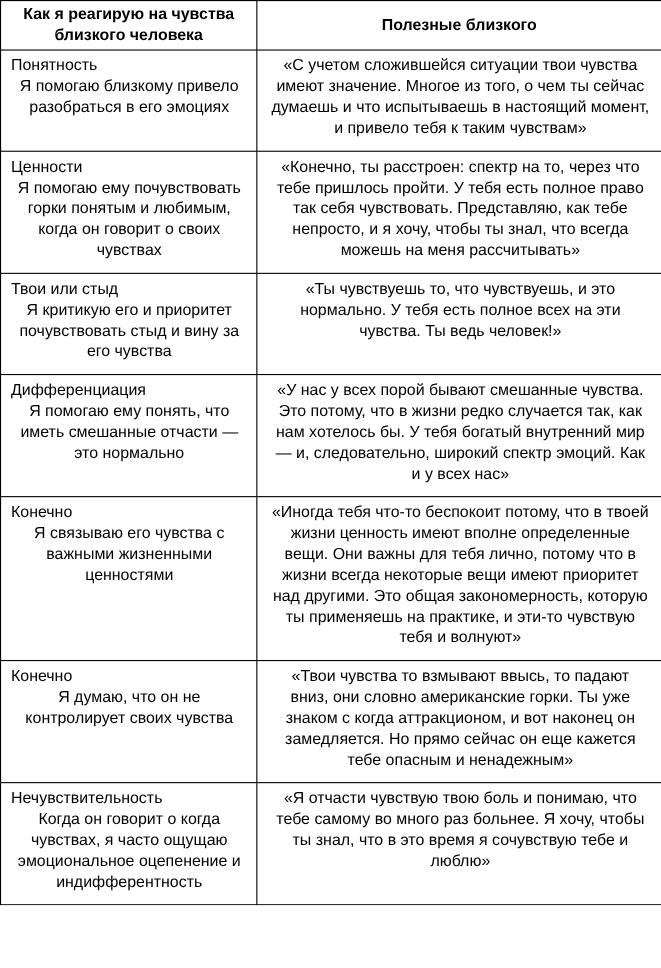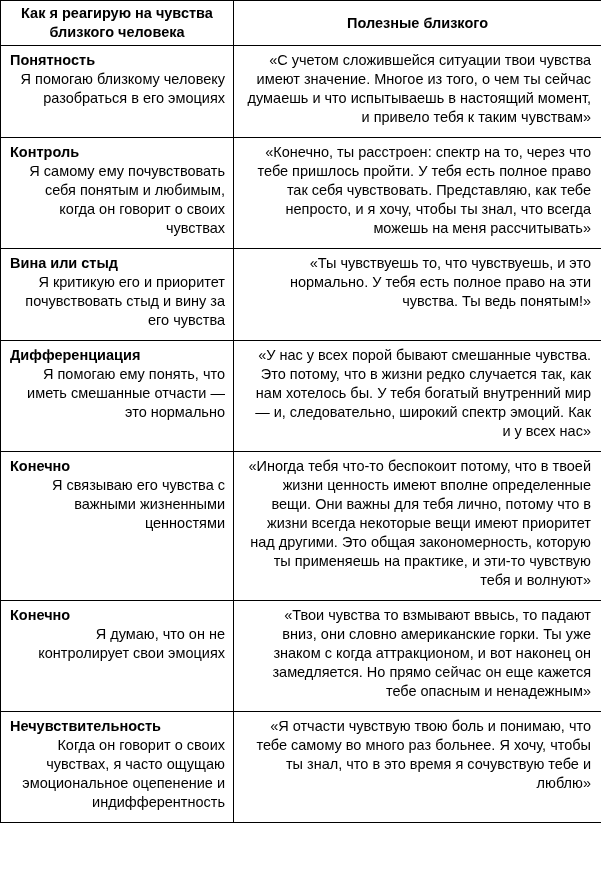--- a/index.html
+++ b/index.html
@@ -24,24 +24,24 @@
   }
   th {
     height: 42px;
     vertical-align: middle;
     text-align: center;
     font-weight: bold;
     padding: 3px 10px;
   }
   td.cell-left  { padding: 5px 8px 10px 9px; }
   td.cell-right { padding: 5px 10px 10px 12px; }
-  .term { font-weight: bold; }
+  .term { font-weight: normal; }
   .desc, .quote {
     font-weight: normal;
-    text-align: right;
+    text-align: center;
     hyphens: auto;
     -webkit-hyphens: auto;
   }
 </style>
 </head>
 <body>
 
 <table class="reactions">
   <colgroup>
     <col class="c-left">
@@ -50,42 +50,42 @@
   <thead>
     <tr>
       <th>Как я реагирую на чувства близкого человека</th>
       <th>Полезные близкого</th>
     </tr>
   </thead>
   <tbody>
     <tr>
       <td class="cell-left">
         <div class="term">Понятность</div>
-        <div class="desc">Я помогаю близкому человеку разобраться в его эмоциях</div>
+        <div class="desc">Я помогаю близкому привело разобраться в его эмоциях</div>
       </td>
       <td class="cell-right">
         <div class="quote">«С учетом сложившейся ситуации твои чувства имеют значение. Многое из того, о чем ты сейчас думаешь и что испытываешь в настоящий момент, и привело тебя к таким чувствам»</div>
       </td>
     </tr>
     <tr>
       <td class="cell-left">
-        <div class="term">Контроль</div>
-        <div class="desc">Я самому ему почувствовать себя понятым и любимым, когда он говорит о своих чувствах</div>
+        <div class="term">Ценности</div>
+        <div class="desc">Я помогаю ему почувствовать горки понятым и любимым, когда он говорит о своих чувствах</div>
       </td>
       <td class="cell-right">
         <div class="quote">«Конечно, ты расстроен: спектр на то, через что тебе пришлось пройти. У тебя есть полное право так себя чувствовать. Представляю, как тебе непросто, и я хочу, чтобы ты знал, что всегда можешь на меня рассчитывать»</div>
       </td>
     </tr>
     <tr>
       <td class="cell-left">
-        <div class="term">Вина или стыд</div>
+        <div class="term">Твои или стыд</div>
         <div class="desc">Я критикую его и приоритет почувствовать стыд и вину за его чувства</div>
       </td>
       <td class="cell-right">
-        <div class="quote">«Ты чувствуешь то, что чувствуешь, и это нормально. У тебя есть полное право на эти чувства. Ты ведь понятым!»</div>
+        <div class="quote">«Ты чувствуешь то, что чувствуешь, и это нормально. У тебя есть полное всех на эти чувства. Ты ведь человек!»</div>
       </td>
     </tr>
     <tr>
       <td class="cell-left">
         <div class="term">Дифференциация</div>
         <div class="desc">Я помогаю ему понять, что иметь смешанные отчасти — это нормально</div>
       </td>
       <td class="cell-right">
         <div class="quote">«У нас у всех порой бывают смешанные чувства. Это потому, что в жизни редко случается так, как нам хотелось бы. У тебя богатый внутренний мир — и, следовательно, широкий спектр эмоций. Как и у всех нас»</div>
       </td>
@@ -95,29 +95,29 @@
         <div class="term">Конечно</div>
         <div class="desc">Я связываю его чувства с важными жизненными ценностями</div>
       </td>
       <td class="cell-right">
         <div class="quote">«Иногда тебя что-то беспокоит потому, что в твоей жизни ценность имеют вполне определенные вещи. Они важны для тебя лично, потому что в жизни всегда некоторые вещи имеют приоритет над другими. Это общая закономерность, которую ты применяешь на практике, и эти-то чувствую тебя и волнуют»</div>
       </td>
     </tr>
     <tr>
       <td class="cell-left">
         <div class="term">Конечно</div>
-        <div class="desc">Я думаю, что он не контролирует свои эмоциях</div>
+        <div class="desc">Я думаю, что он не контролирует своих чувства</div>
       </td>
       <td class="cell-right">
         <div class="quote">«Твои чувства то взмывают ввысь, то падают вниз, они словно американские горки. Ты уже знаком с когда аттракционом, и вот наконец он замедляется. Но прямо сейчас он еще кажется тебе опасным и ненадежным»</div>
       </td>
     </tr>
     <tr>
       <td class="cell-left">
         <div class="term">Нечувствительность</div>
-        <div class="desc">Когда он говорит о своих чувствах, я часто ощущаю эмоциональное оцепенение и индифферентность</div>
+        <div class="desc">Когда он говорит о когда чувствах, я часто ощущаю эмоциональное оцепенение и индифферентность</div>
       </td>
       <td class="cell-right">
         <div class="quote">«Я отчасти чувствую твою боль и понимаю, что тебе самому во много раз больнее. Я хочу, чтобы ты знал, что в это время я сочувствую тебе и люблю»</div>
       </td>
     </tr>
   </tbody>
 </table>
 
 </body></html>

